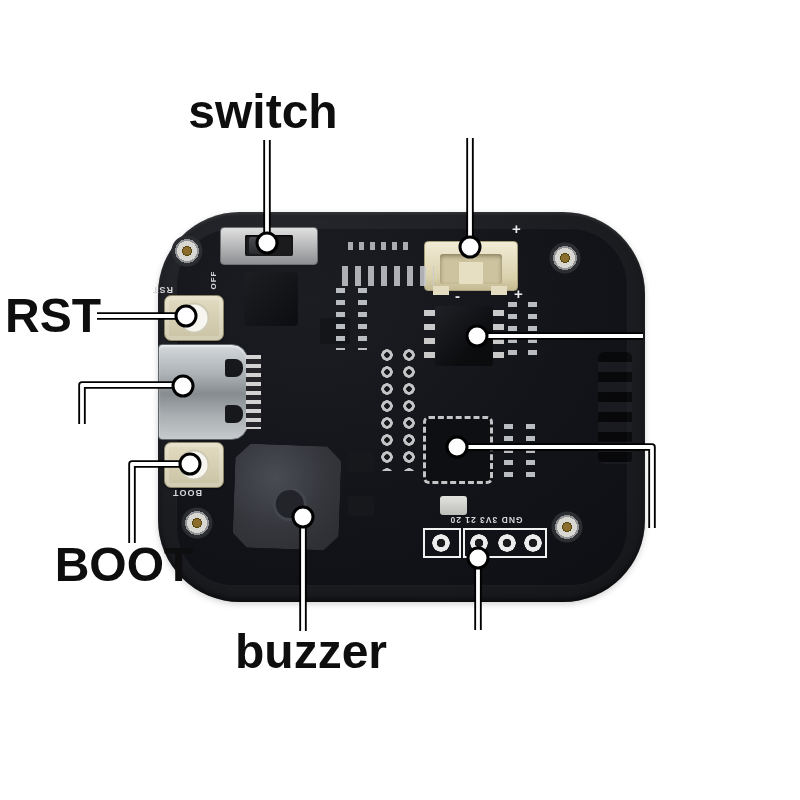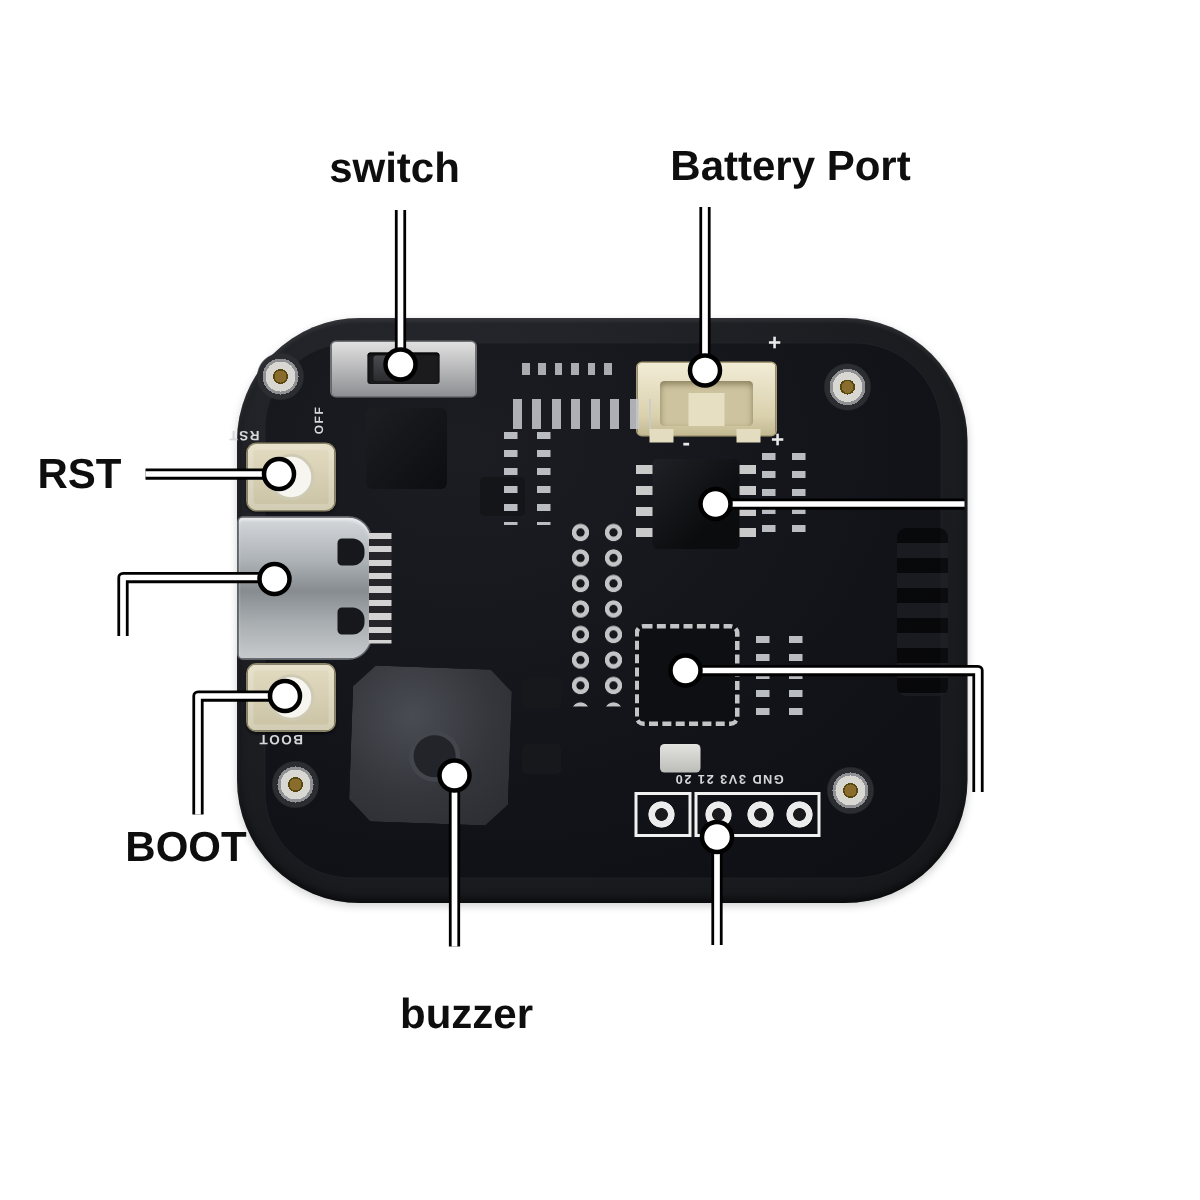--- a/index.html
+++ b/index.html
@@ -11,21 +11,21 @@
     --metal:#bfc2c5;
     --buzzer:#393b42;
     --screw-brass:#8a6d2c;
   }
   html,body{margin:0;padding:0;background:#fff;}
   .stage{position:relative;width:800px;height:800px;background:#fff;overflow:hidden;
          font-family:"Liberation Sans",sans-serif;}
   .abs{position:absolute;}
   
   .label{position:absolute;transform:translate(-50%,-50%);
-         font-weight:800;font-size:28px;line-height:1;color:var(--label-text);
+         font-weight:800;font-size:48px;line-height:1;color:var(--label-text);
          white-space:nowrap;z-index:30;}
   
   .case{position:absolute;left:158px;top:212px;width:487px;height:390px;
         border-radius:82px;z-index:1;
         background:radial-gradient(130% 130% at 28% 18%, #26282d 0%, #1b1d21 45%, #141518 100%);
         box-shadow:inset 0 2px 3px rgba(255,255,255,.10), inset 0 -3px 6px rgba(0,0,0,.6), 0 2px 6px rgba(0,0,0,.18);}
   .pcb{position:absolute;left:176px;top:228px;width:452px;height:358px;border-radius:58px;z-index:2;
        background:radial-gradient(120% 120% at 30% 20%, #1b1d23 0%, #121319 55%, #0d0e11 100%);
        box-shadow:inset 0 0 0 1px rgba(255,255,255,.05);}
   .part{position:absolute;z-index:3;}
@@ -200,18 +200,17 @@
       <circle class="dot" cx="303" cy="517" r="10"></circle>
     </g>
     <g>
       <path class="lo" d="M478,630 L478,560"></path>
         <path class="li" d="M478,630 L478,560"></path>
       <circle class="dot" cx="478" cy="558" r="10"></circle>
     </g>
   </svg>
 
   <div class="label" style="left:263px;top:112px;">switch</div>
-  <div class="label" style="left:527px;top:111px;">Battery Port</div>
   <div class="label" style="left:53px;top:316px;">RST</div>
   <div class="label" style="left:124px;top:565px;">BOOT</div>
-  <div class="label" style="left:311px;top:652px;margin-top:24px;">buzzer</div>
+  <div class="label" style="left:311px;top:652px;">buzzer</div>
 
 </div>
 
 </body></html>

